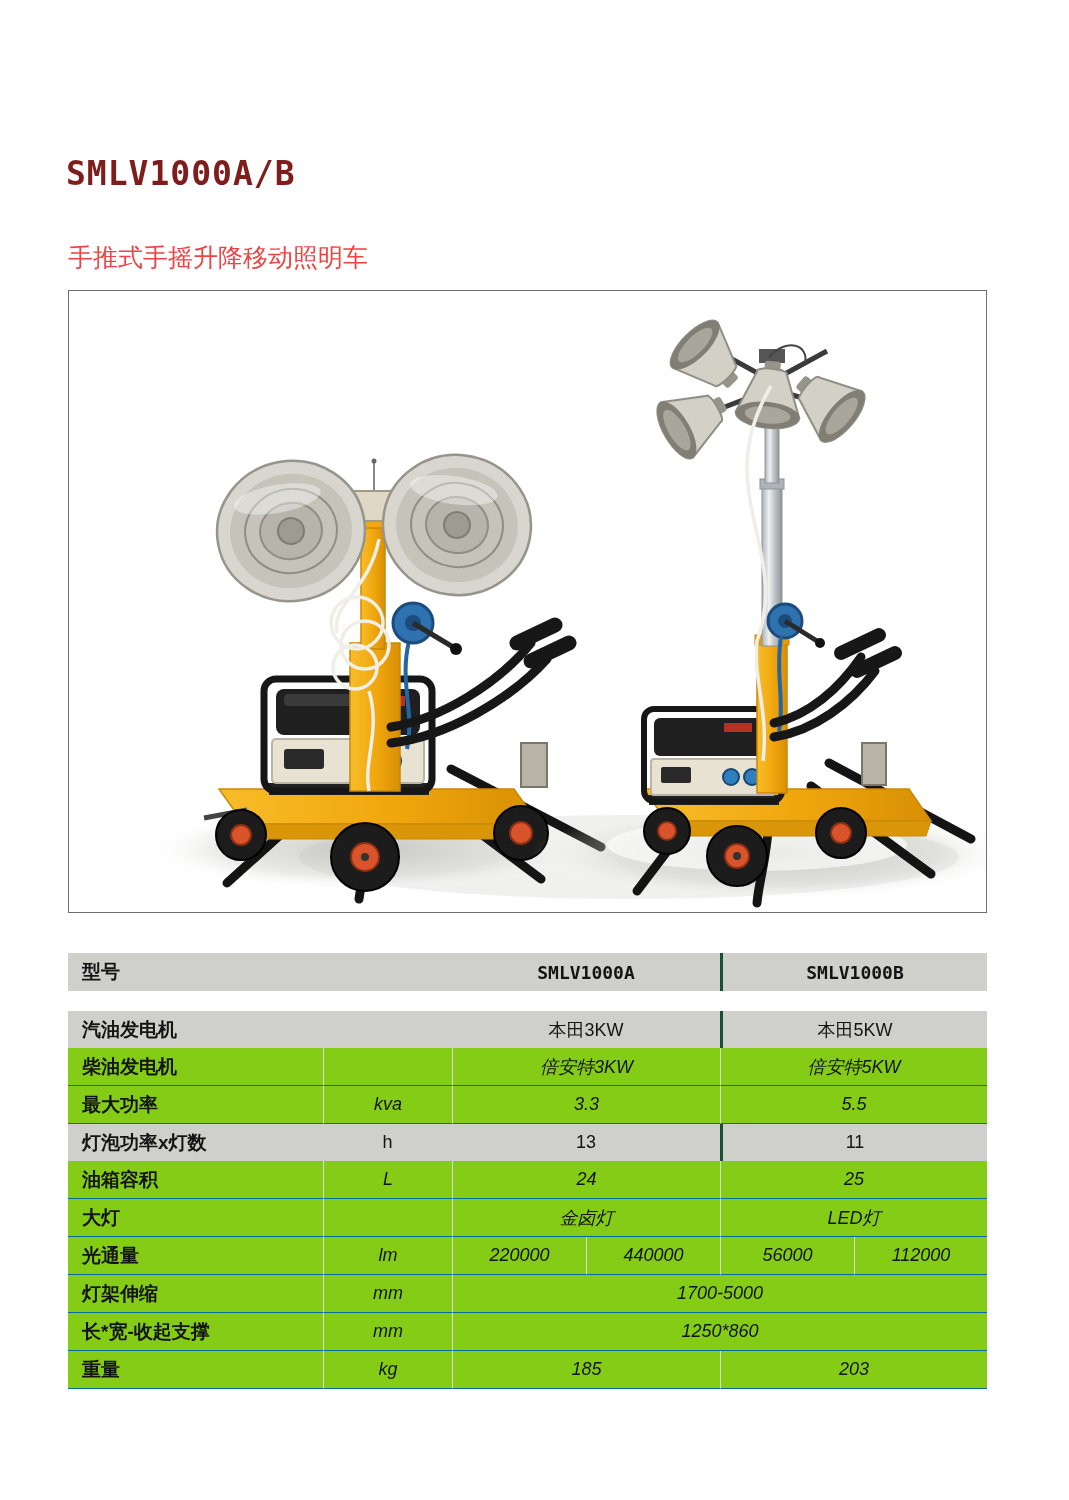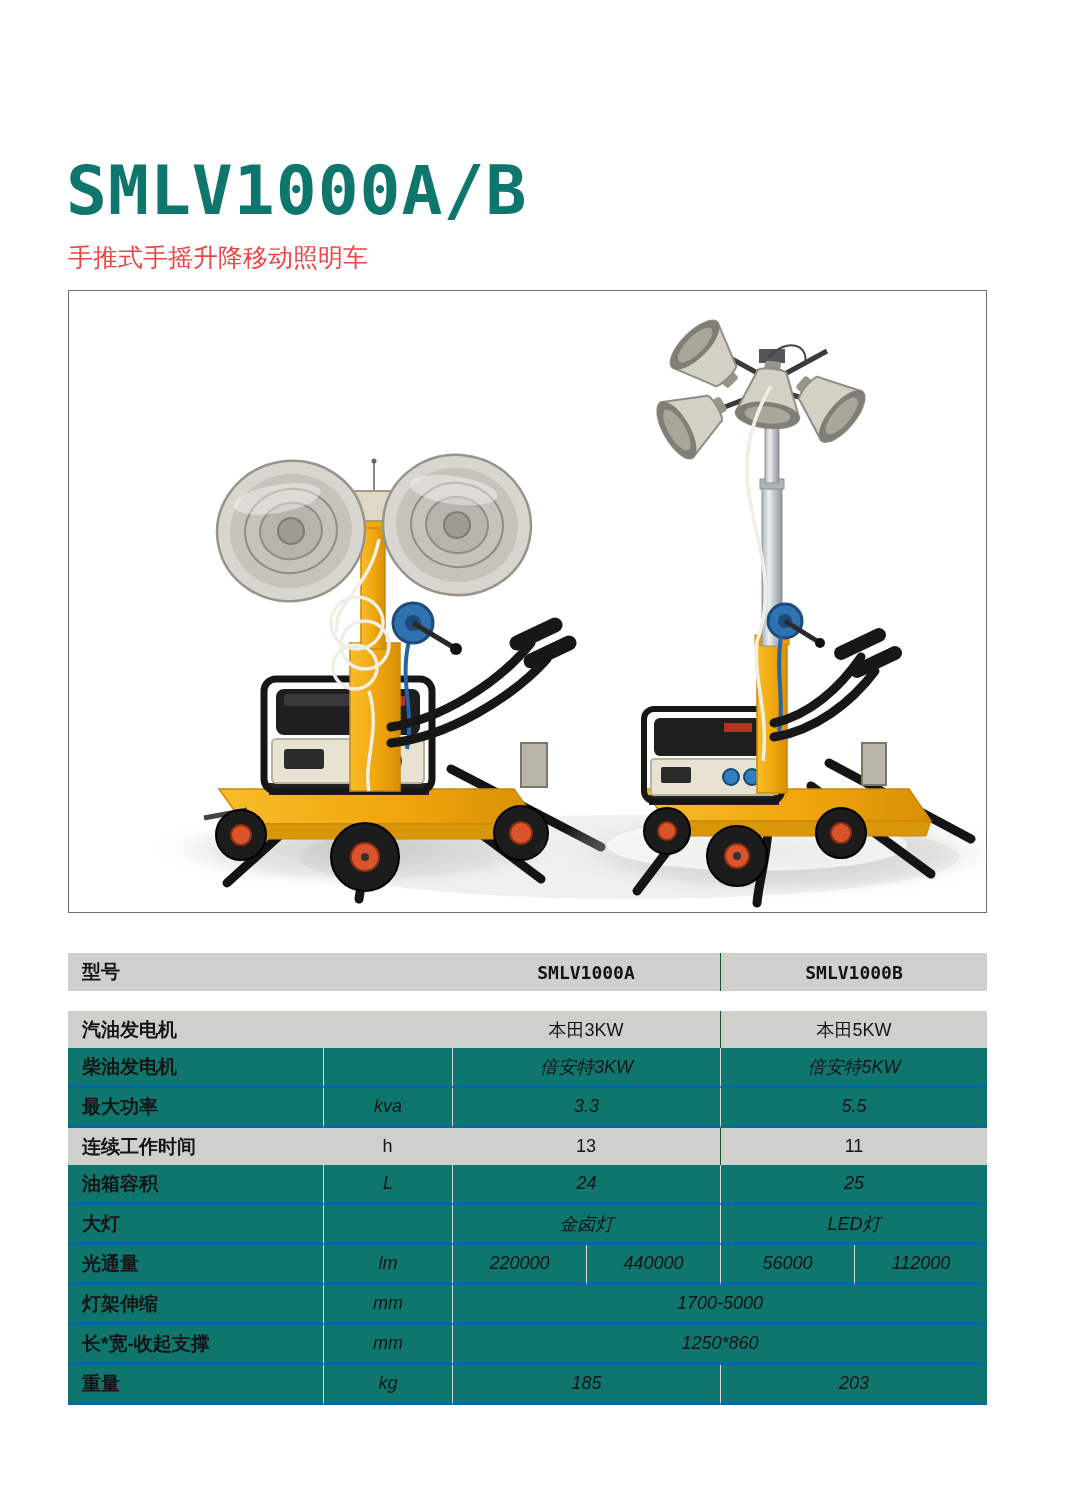--- a/index.html
+++ b/index.html
@@ -1,32 +1,32 @@
 <!DOCTYPE html>
 <html><head>
 <meta charset="utf-8">
 <style>
   html,body{margin:0;padding:0;background:#fff;}
   .page{position:relative;width:1069px;height:1500px;background:#ffffff;overflow:hidden;
         font-family:"Liberation Sans","DejaVu Sans",sans-serif;}
   .title{position:absolute;left:66px;top:157px;font-family:"DejaVu Sans Mono","Liberation Mono",monospace;
-         font-weight:bold;font-size:68px;line-height:1;letter-spacing:1px;color:#0f766e;}
+         font-weight:bold;font-size:33px;line-height:1;letter-spacing:1px;color:#7f1d1d;}
   .subtitle{position:absolute;left:68px;top:241px;font-size:25px;font-weight:500;color:#ef4444;}
   .photo{position:absolute;left:68px;top:290px;width:917px;height:621px;border:1px solid #6e6e6e;background:#fff;}
   .photo svg{display:block;}
 
   table.spec{position:absolute;left:68px;top:953px;width:919px;border-collapse:separate;border-spacing:0;
              table-layout:fixed;color:#141414;}
   table.spec td{padding:4px;height:29px;vertical-align:middle;text-align:center;font-size:18px;overflow:hidden;white-space:nowrap;}
   table.spec td.lbl{text-align:left;padding-left:14px;font-weight:bold;font-size:19px;}
   table.spec tr.hdr td{height:30px;}
   table.spec tr.gaprow td{height:12px;background:#fff;border:none;}
   table.spec tr.shade td{background:#cfcfcb;}
-  table.spec tr.shade td.gapL{border-left:1px solid #14532d;}
-  table.spec tr.white td{border-bottom:3px solid #0369a1;background:#0f766e;}
+  table.spec tr.shade td.gapL{border-left:3px solid #14532d;}
+  table.spec tr.white td{border-bottom:1px solid #0369a1;background:#84cc16;}
   table.spec tr.white td.unit, table.spec tr.white td.v{border-left:1px solid #d9d9d7;font-style:italic;}
   td.mono{font-family:"DejaVu Sans Mono","Liberation Mono",monospace;font-weight:600;font-size:18px;}
 </style>
 </head>
 <body>
 
 <div class="page">
 
   <div class="title">SMLV1000A/B</div>
   <div class="subtitle">手推式手摇升降移动照明车</div>
@@ -248,21 +248,21 @@
         <td class="v" colspan="2">倍安特3KW</td>
         <td class="v" colspan="2">倍安特5KW</td>
       </tr>
       <tr class="white">
         <td class="lbl">最大功率</td>
         <td class="unit">kva</td>
         <td class="v" colspan="2">3.3</td>
         <td class="v" colspan="2">5.5</td>
       </tr>
       <tr class="shade">
-        <td class="lbl">连续工作时间</td>
+        <td class="lbl">灯泡功率x灯数</td>
         <td class="unit">h</td>
         <td class="v" colspan="2">13</td>
         <td class="v gapL" colspan="2">11</td>
       </tr>
       <tr class="white">
         <td class="lbl">油箱容积</td>
         <td class="unit">L</td>
         <td class="v" colspan="2">24</td>
         <td class="v" colspan="2">25</td>
       </tr>

